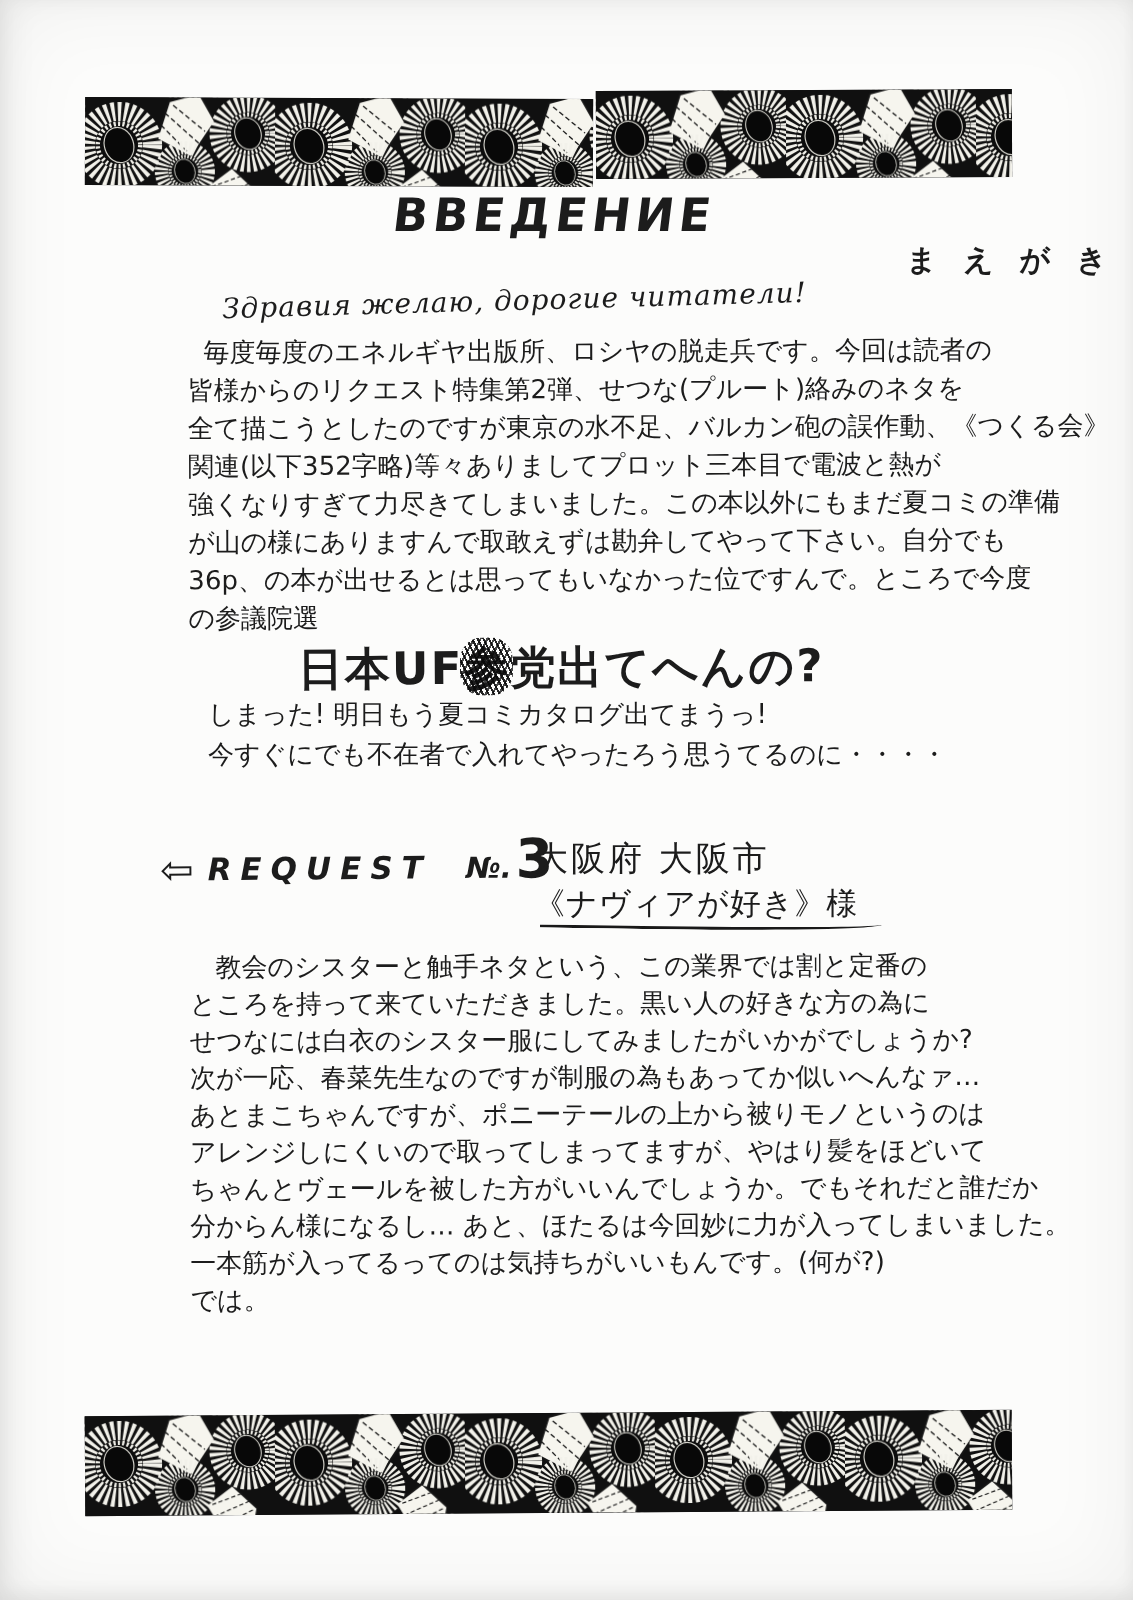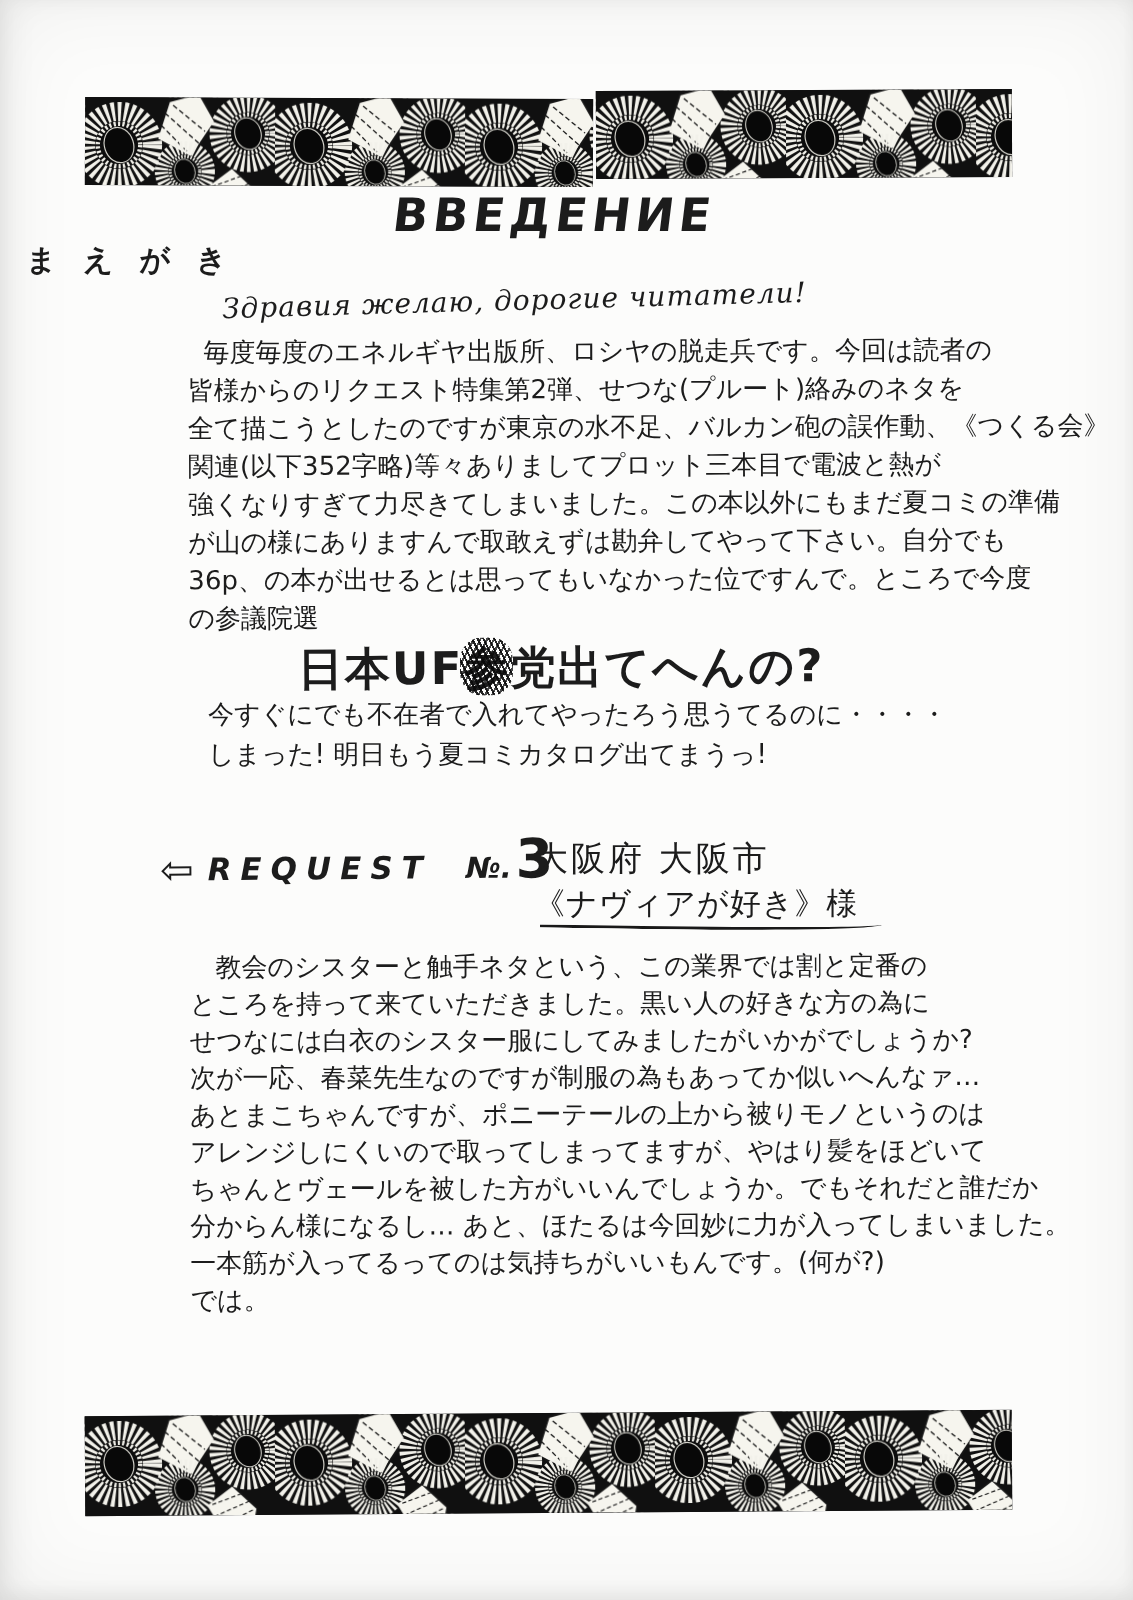--- a/index.html
+++ b/index.html
@@ -20,21 +20,21 @@
   .strip-top-right{left:596px;top:90px;width:416px;height:88px;transform:rotate(-0.25deg);}
   .strip-bottom{left:85px;top:1413px;width:927px;height:100px;transform:rotate(-0.4deg);}
   
   .title-ru{
     position:absolute;left:0;top:188px;width:1133px;text-align:center;
     font-size:46px;font-weight:bold;letter-spacing:5px;
     transform:translateX(-12px) skewX(-7deg);
     white-space:nowrap;
   }
   .title-ja{
-    position:absolute;left:0;top:240px;width:1133px;text-align:left;
+    position:absolute;left:0;top:240px;width:1133px;text-align:right;
     font-size:30px;font-weight:bold;letter-spacing:26px;text-indent:26px;
     white-space:nowrap;
   }
   .greeting{
     position:absolute;left:222px;top:284px;
     font-family:"DejaVu Serif","Liberation Serif",serif;
     font-style:italic;font-size:28px;letter-spacing:1px;
     transform:rotate(-1.6deg);white-space:nowrap;
   }
   
@@ -129,22 +129,22 @@
     <div class="line">関連(以下352字略)等々ありましてプロット三本目で電波と熱が</div>
     <div class="line">強くなりすぎて力尽きてしまいました。この本以外にもまだ夏コミの準備</div>
     <div class="line">が山の様にありますんで取敢えずは勘弁してやって下さい。自分でも</div>
     <div class="line">36p、の本が出せるとは思ってもいなかった位ですんで。ところで今度</div>
     <div class="line">の参議院選</div>
   </div>
 
   <div class="headline"><span>日本UF</span><span class="scribble">参</span><span>党出てへんの?</span></div>
 
   <div class="para post-headline">
+    <div class="line">しまった! 明日もう夏コミカタログ出てまうっ!</div>
     <div class="line">今すぐにでも不在者で入れてやったろう思うてるのに・・・・</div>
-    <div class="line">しまった! 明日もう夏コミカタログ出てまうっ!</div>
   </div>
 
   <div class="request-row">
     <span class="request-arrow">⇦</span>
     <span class="request-label">REQUEST</span>
     <span class="request-numero">№.</span>
     <span class="request-number">3</span>
   </div>
   <div class="requester">
     <div class="loc">大阪府 大阪市</div>

